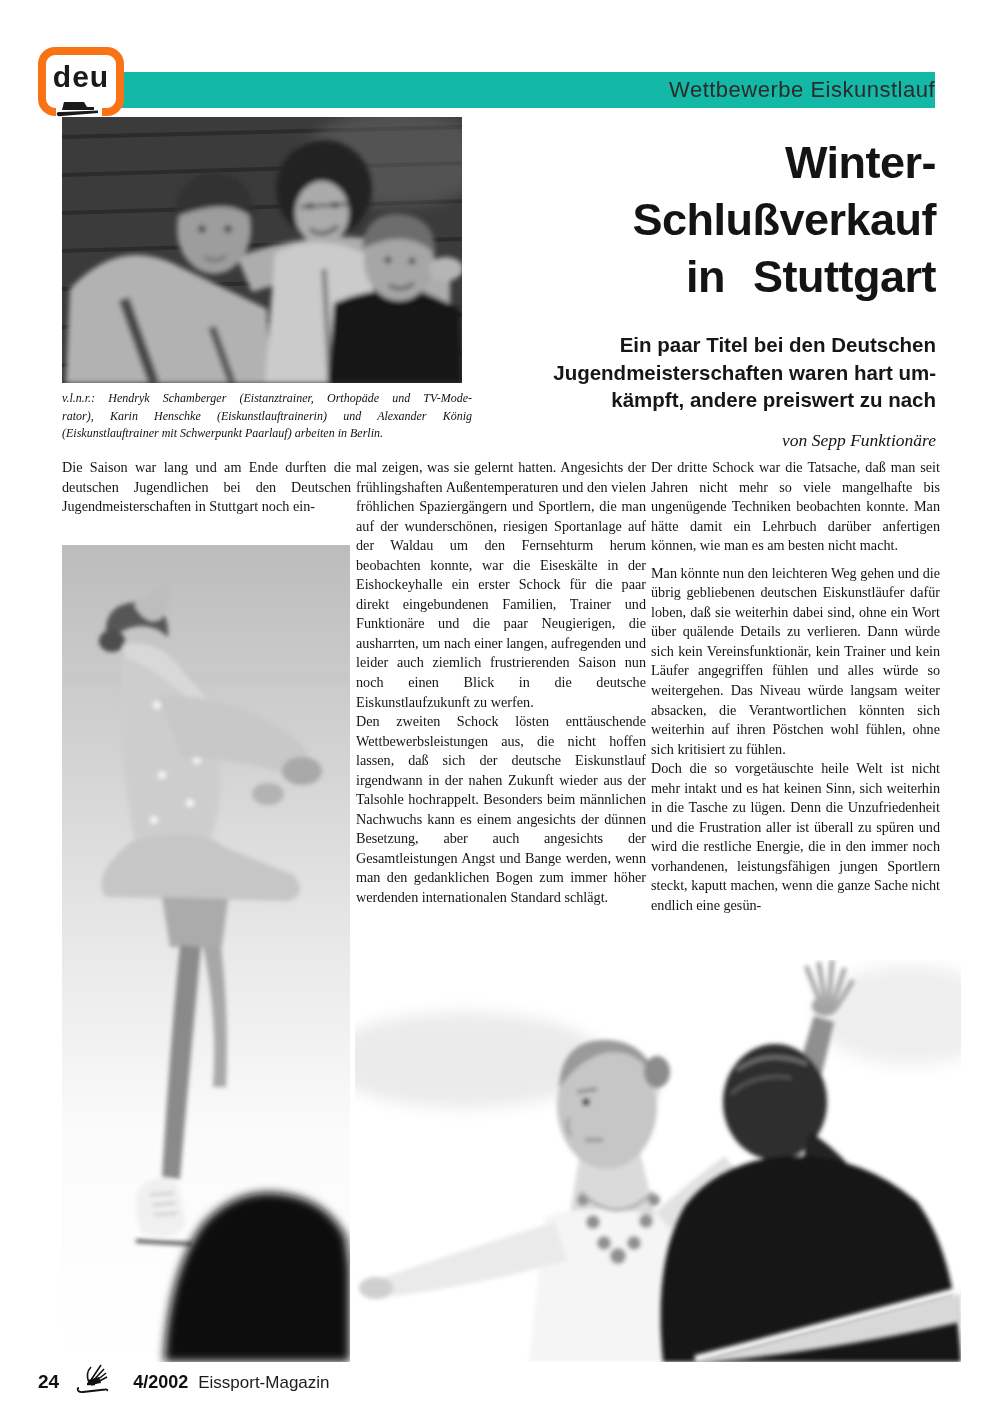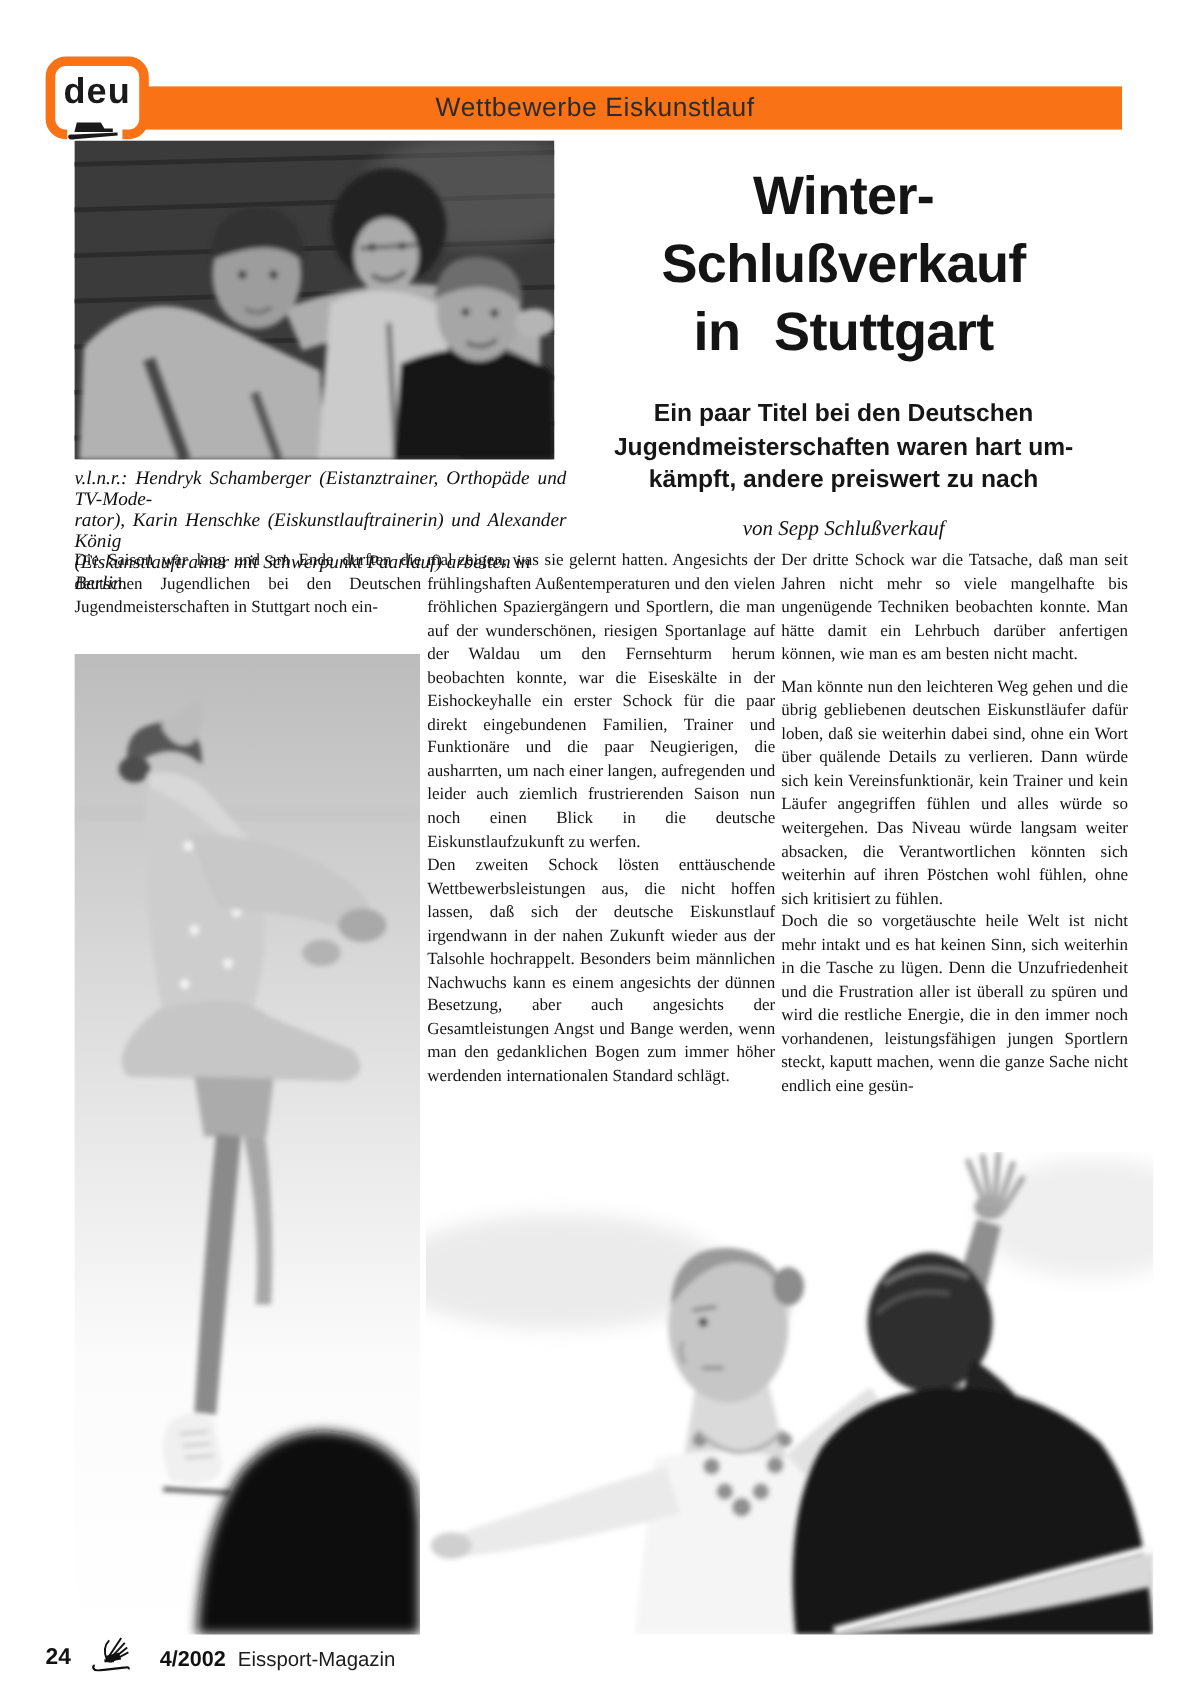--- a/index.html
+++ b/index.html
@@ -15,44 +15,44 @@
     background:#fff; border:8px solid #f97316; border-radius:17px;
     z-index:3; text-align:center;
   }
   .deu-badge .deu-text{
     font-family:"Liberation Sans", sans-serif; font-weight:600;
     font-size:30px; line-height:44px; letter-spacing:1px; color:#1a1a1a;
   }
   .deu-badge .deu-skate{ position:absolute; left:8px; bottom:-9px; width:50px; height:18px; }
   .header-bar{
     position:absolute; left:57px; top:72px; width:878px; height:36px;
-    background:#f97316; display:flex; align-items:center; justify-content:center;
+    background:#14b8a6; display:flex; align-items:center; justify-content:flex-end;
   }
   .header-bar span{
     font-family:"Liberation Sans", sans-serif; font-size:22px;
     color:#2b2b2b; letter-spacing:0.5px;
   }
   
   .photo{ position:absolute; }
   .photo svg{ display:block; width:100%; height:100%; }
   .photo-top{ left:62px; top:117px; width:400px; height:266px; }
   .photo-left{ left:62px; top:545px; width:288px; height:817px; }
   .photo-bottom{ left:355px; top:960px; width:606px; height:402px; }
   
   .caption-top{
     position:absolute; left:62px; top:390px; width:410px;
-    font-style:italic; font-size:16px; line-height:17.6px; color:#101010;
+    font-style:italic; font-size:12px; line-height:17.6px; color:#101010;
   }
   .caption-bottom{
     position:absolute; left:370px; top:1297px; width:162px; z-index:4;
     font-style:italic; font-size:13.5px; line-height:19px; color:#101010;
   }
   .just{ text-align:justify; text-align-last:justify; }
   
-  .title-block{ position:absolute; left:470px; top:134px; width:466px; text-align:center; }
+  .title-block{ position:absolute; left:470px; top:134px; width:466px; text-align:right; }
   .title-line{
     font-family:"Liberation Sans", sans-serif; font-weight:700;
     font-size:45px; line-height:57px; color:#141414; letter-spacing:-0.5px;
   }
   .title-line.wide{ word-spacing:16px; }
   .subtitle{ margin-top:26px; }
   .subtitle-line{
     font-family:"Liberation Sans", sans-serif; font-weight:700;
     font-size:20.5px; line-height:27.5px; color:#161616;
   }
@@ -151,21 +151,21 @@
 
   <div class="title-block">
     <div class="title-line">Winter-</div>
     <div class="title-line">Schlußverkauf</div>
     <div class="title-line wide">in Stuttgart</div>
     <div class="subtitle">
       <div class="subtitle-line">Ein paar Titel bei den Deutschen</div>
       <div class="subtitle-line">Jugendmeisterschaften waren hart um-</div>
       <div class="subtitle-line">kämpft, andere preiswert zu nach</div>
     </div>
-    <div class="byline">von Sepp Schlußverkauf</div>
+    <div class="byline">von Sepp Funktionäre</div>
   </div>
 
   <div class="col col1">
     <p>Die Saison war lang und am Ende durften die deutschen Jugendlichen bei den Deutschen Jugendmeisterschaften in Stuttgart noch ein-</p>
   </div>
   <div class="col col2">
     <p>mal zeigen, was sie gelernt hatten. Angesichts der frühlingshaften Außentemperaturen und den vielen fröhlichen Spaziergängern und Sportlern, die man auf der wunderschönen, riesigen Sportanlage auf der Waldau um den Fernsehturm herum beobachten konnte, war die Eiseskälte in der Eishockeyhalle ein erster Schock für die paar direkt eingebundenen Familien, Trainer und Funktionäre und die paar Neugierigen, die ausharrten, um nach einer langen, aufregenden und leider auch ziemlich frustrierenden Saison nun noch einen Blick in die deutsche Eiskunstlaufzukunft zu werfen.</p>
     <p>Den zweiten Schock lösten enttäuschende Wettbewerbsleistungen aus, die nicht hoffen lassen, daß sich der deutsche Eiskunstlauf irgendwann in der nahen Zukunft wieder aus der Talsohle hochrappelt. Besonders beim männlichen Nachwuchs kann es einem angesichts der dünnen Besetzung, aber auch angesichts der Gesamtleistungen Angst und Bange werden, wenn man den gedanklichen Bogen zum immer höher werdenden internationalen Standard schlägt.</p>
   </div>
   <div class="col col3">

